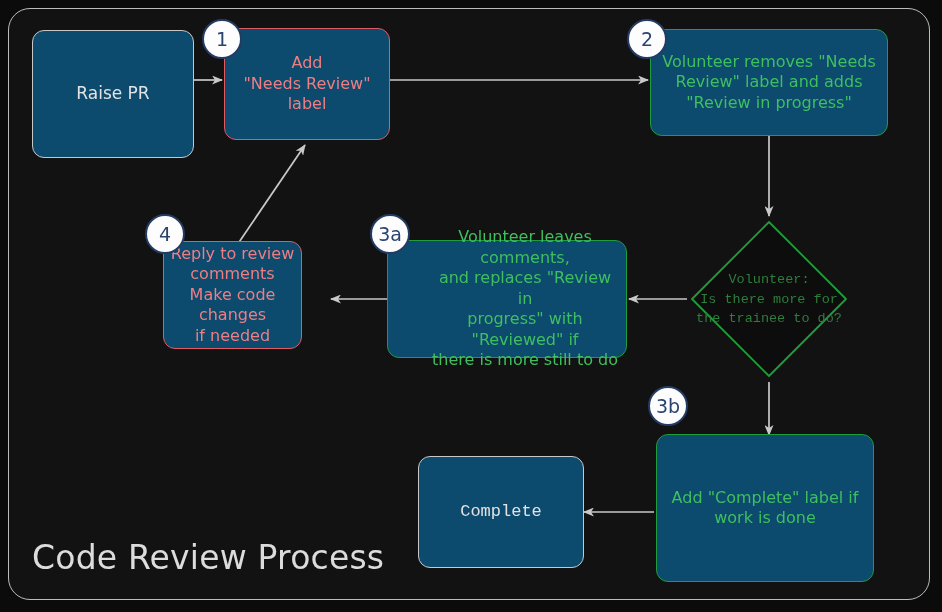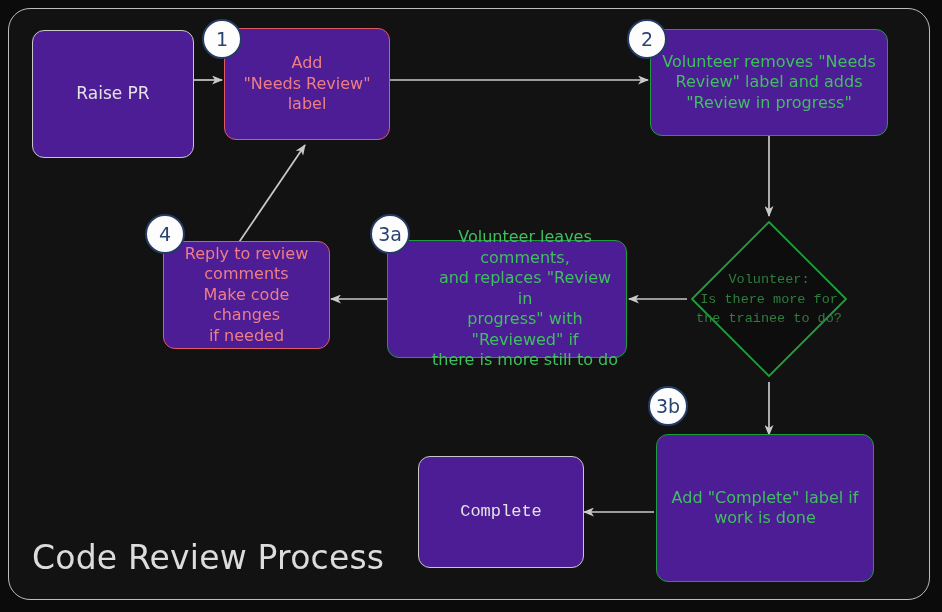--- a/index.html
+++ b/index.html
@@ -39,21 +39,21 @@
     pointer-events: none;
   }
   .node {
     position: absolute;
     box-sizing: border-box;
     display: flex;
     align-items: center;
     justify-content: center;
     text-align: center;
     border-radius: 12px;
-    background: #4c1d95;
+    background: #0c4a6e;
     line-height: 1.28;
   }
   .node .txt {
     display: block;
     white-space: pre-line;
     padding: 0 6px;
   }
   .node-plain {
     border: 1.6px solid #c8c8c8;
     color: #e3e3e3;
@@ -188,21 +188,21 @@
   <div class="node node-green" style="left:387px; top:240px; width:240px; height:118px;padding-left:36px;">
     <span class="txt">Volunteer leaves comments,
 and replaces "Review in
 progress" with "Reviewed" if
 there is more still to do</span>
   </div>
   <div class="badge" style="left:370px; top:214px;">
     <span>3a</span>
   </div>
 
-  <div class="node node-red" style="left:163px; top:241px; width:167px; height:108px;">
+  <div class="node node-red" style="left:163px; top:241px; width:139px; height:108px;">
     <span class="txt">Reply to review
 comments
 Make code changes
 if needed</span>
   </div>
   <div class="badge" style="left:145px; top:214px;">
     <span>4</span>
   </div>
 
   <div class="node node-green" style="left:656px; top:434px; width:218px; height:148px;">

